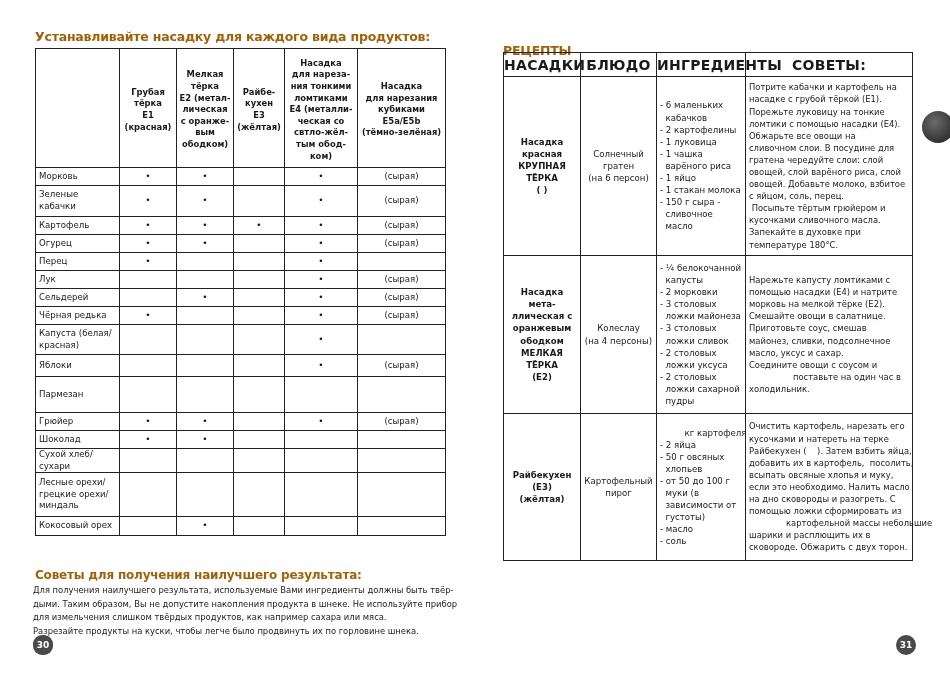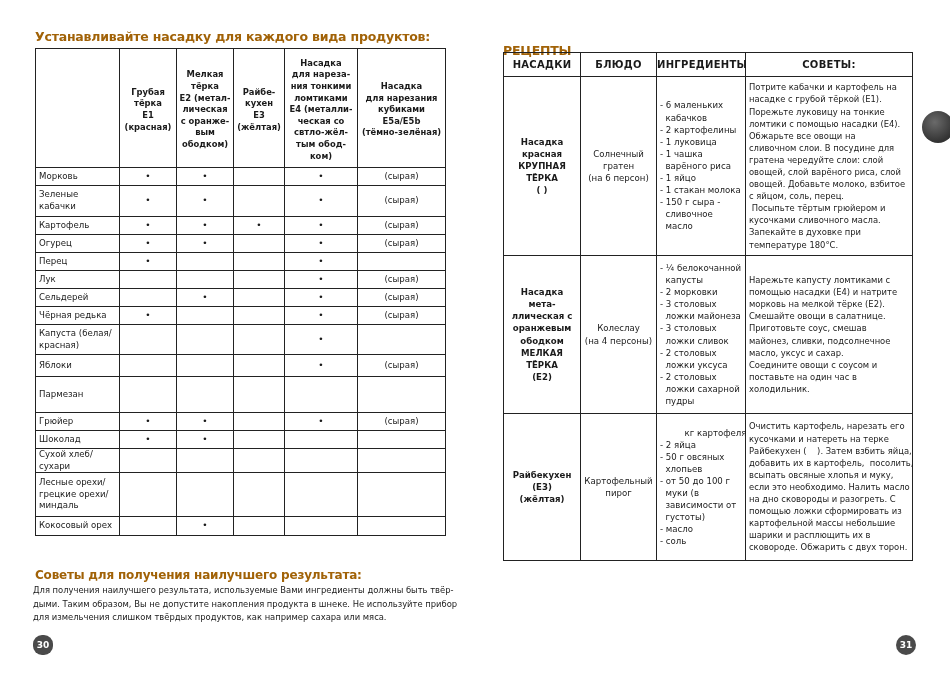--- a/index.html
+++ b/index.html
@@ -9,21 +9,21 @@
   .h-title { font-weight:bold; font-size:12.5px; letter-spacing:-0.2px; color:#a16207; }
   table { border-collapse:collapse; table-layout:fixed; }
   td, th { border:1px solid #222; padding:0; }
   #prod-table { left:35px; top:48px; width:410px; font-size:8.6px; }
   #prod-table th { font-weight:bold; text-align:center; vertical-align:middle; line-height:11.6px; font-size:8.4px; padding-top:4px; }
   #prod-table td { vertical-align:middle; line-height:11.6px; }
   #prod-table td.name { text-align:left; padding-left:3px; }
   #prod-table td.c { text-align:center; }
   .dot { font-size:9px; }
   #rec-table { left:503px; top:52px; width:409px; font-size:8.6px; }
-  #rec-table th { font-weight:bold; height:23px; text-align:center; font-size:10px; letter-spacing:0.3px; }
+  #rec-table th { font-weight:bold; height:23px; text-align:center; font-size:14px; letter-spacing:0.3px; }
   #rec-table td { vertical-align:middle; line-height:12.1px; }
   #rec-table td.att { text-align:center; font-weight:bold; }
   #rec-table td.dish { text-align:center; }
   #rec-table td.ing { padding-left:3px; }
   #rec-table td.tips { padding-left:3px; padding-right:3px; }
   .ing-line { white-space:pre; }
   .tips-text { font-size:8.4px; line-height:12.1px; }
   .tips-body { left:33px; top:584px; width:420px; font-size:8.4px; line-height:13.6px; }
   .pg { width:20px; height:20px; border-radius:50%; background:#4a4a4a; color:#fff; font-weight:bold;
         font-size:9px; text-align:center; line-height:20px; }
@@ -217,20 +217,21 @@
         <td class="c"><span></span></td>
       </tr>
     </tbody>
 </table>
 
 <div class="abs h-title" style="left:35px; top:568px; font-size:12px;">Советы для получения наилучшего результата:</div>
 <div class="abs tips-body" id="tips-body">
     <div style="white-space: nowrap; text-align: right;">Для получения наилучшего результата, используемые Вами ингредиенты должны быть твёр-</div>
     <div style="white-space: nowrap;">дыми. Таким образом, Вы не допустите накопления продукта в шнеке.  Не используйте прибор</div>
     <div style="white-space: nowrap;">для измельчения слишком твёрдых продуктов, как например сахара или мяса.</div>
+    <div style="white-space: nowrap;">Разрезайте продукты на куски, чтобы легче было продвинуть их по горловине шнека.</div>
   </div>
 
 <div class="abs pg" style="left:33px; top:635px;border-radius:9px;">30</div>
 
 <div class="abs h-title" style="left:503px; top:31px; font-size:12.5px;margin-top:12px;">РЕЦЕПТЫ</div>
 
 <table id="rec-table" class="abs">
   <colgroup>
     <col style="width:77px">
       <col style="width:76px">
@@ -320,21 +321,21 @@
         </td>
         <td class="tips">
           <div class="tips-text" style="white-space: pre;">Нарежьте капусту ломтиками с</div>
           <div class="tips-text" style="white-space: pre;">помощью насадки (E4) и натрите</div>
           <div class="tips-text" style="white-space: pre;">морковь на мелкой тёрке (E2).</div>
           <div class="tips-text" style="white-space: pre;">Смешайте овощи в салатнице.</div>
           <div class="tips-text" style="white-space: pre;">Приготовьте соус, смешав</div>
           <div class="tips-text" style="white-space: pre;">майонез, сливки, подсолнечное</div>
           <div class="tips-text" style="white-space: pre;">масло, уксус и сахар.</div>
           <div class="tips-text" style="white-space: pre;">Соедините овощи с соусом и</div>
-          <div class="tips-text" style="white-space: pre;">поставьте на один час в</div>
+          <div class="tips-text" style="white-space: pre; margin-left: 44px;">поставьте на один час в</div>
           <div class="tips-text" style="white-space: pre;">холодильник.</div>
         </td>
       </tr>
       <tr style="height: 147px;">
         <td class="att">
           <div>Райбекухен</div>
           <div>(E3)</div>
           <div>(жёлтая)</div>
         </td>
         <td class="dish">
@@ -355,21 +356,21 @@
         </td>
         <td class="tips">
           <div class="tips-text" style="white-space: pre;">Очистить картофель, нарезать его</div>
           <div class="tips-text" style="white-space: pre;">кусочками и натереть на терке</div>
           <div class="tips-text" style="white-space: pre; text-align: center;">Райбекухен (    ). Затем взбить яйца,</div>
           <div class="tips-text" style="white-space: pre;">добавить их в картофель,  посолить,</div>
           <div class="tips-text" style="white-space: pre;">всыпать овсяные хлопья и муку,</div>
           <div class="tips-text" style="white-space: pre;">если это необходимо. Налить масло</div>
           <div class="tips-text" style="white-space: pre;">на дно сковороды и разогреть. С</div>
           <div class="tips-text" style="white-space: pre;">помощью ложки сформировать из</div>
-          <div class="tips-text" style="white-space: pre;">картофельной массы небольшие</div>
+          <div class="tips-text" style="white-space: pre; margin-left: 37px;">картофельной массы небольшие</div>
           <div class="tips-text" style="white-space: pre;">шарики и расплющить их в</div>
           <div class="tips-text" style="white-space: pre;">сковороде. Обжарить с двух торон.</div>
         </td>
       </tr>
     </tbody>
 </table>
 
 <div class="abs side-tab" style="left:922px; top:111px;"></div>
 <div class="abs pg" style="left:896px; top:635px;">31</div>
 

